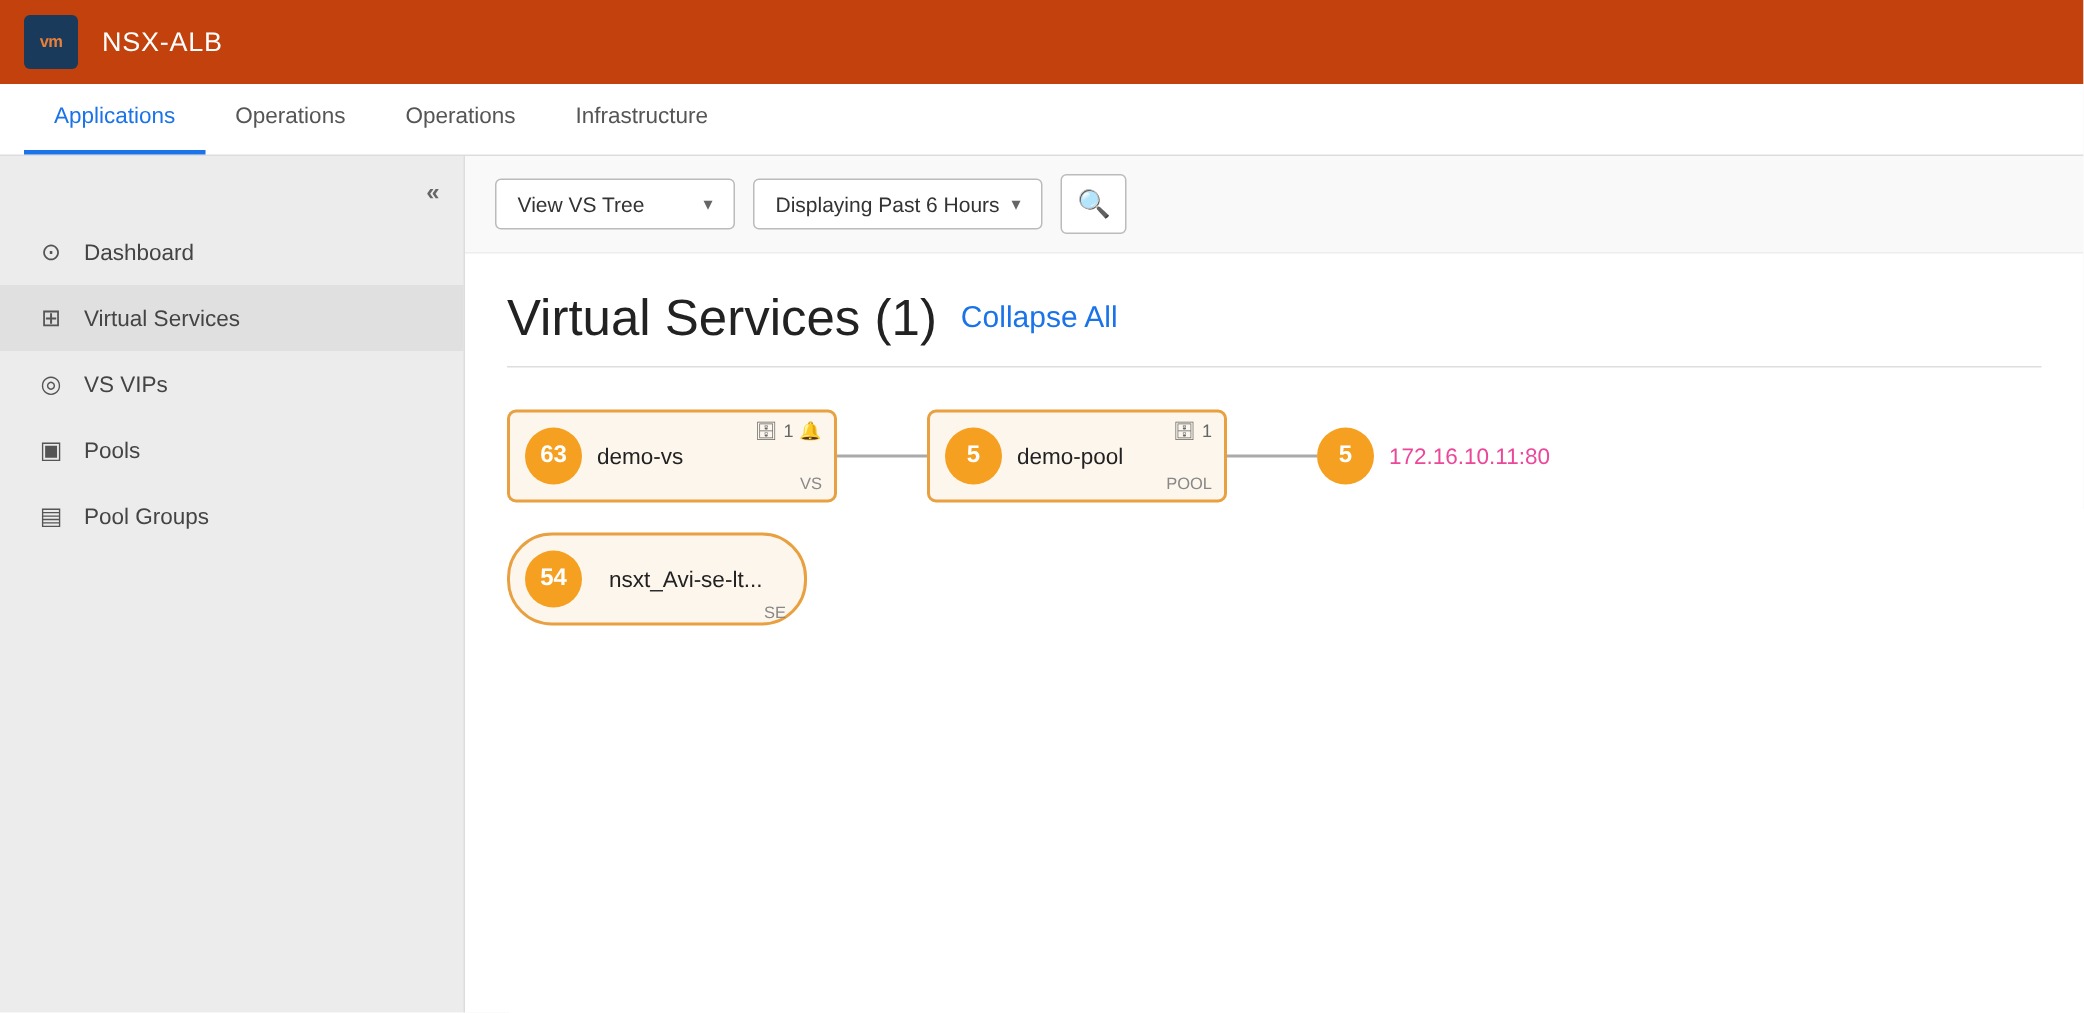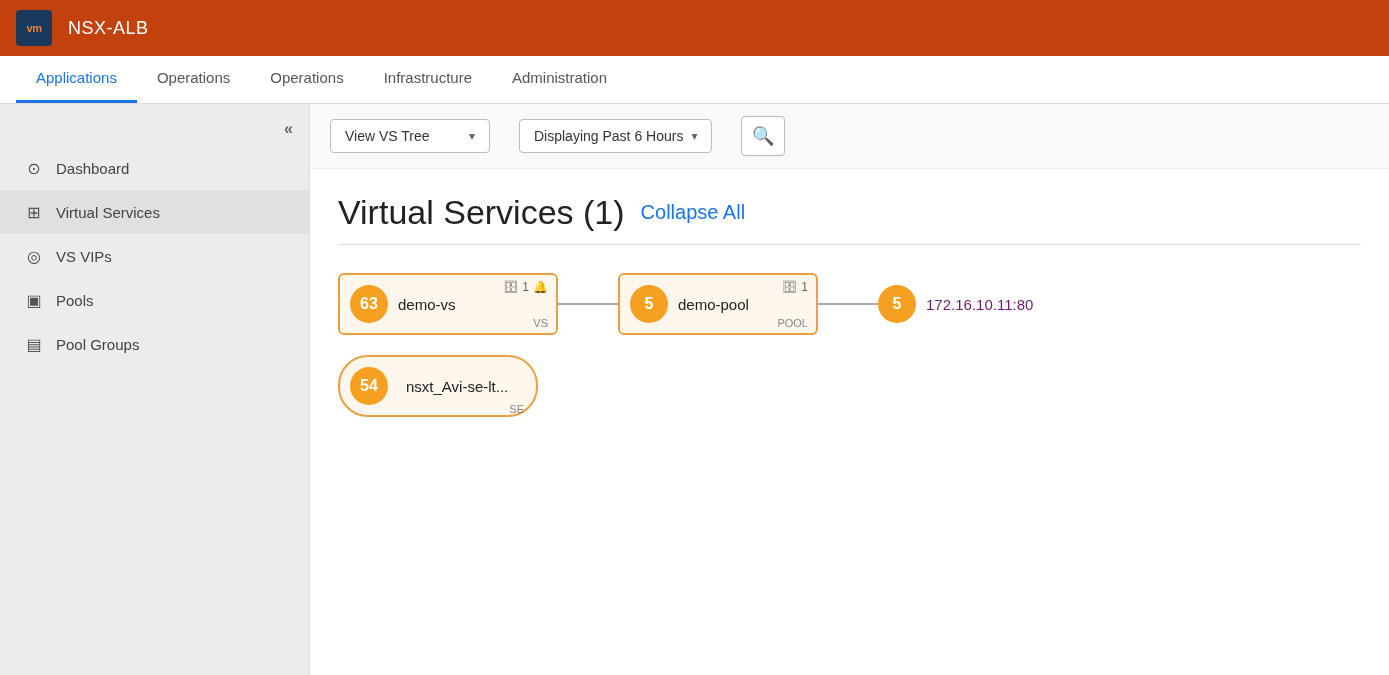--- a/index.html
+++ b/index.html
@@ -116,21 +116,21 @@
       background: white;
       overflow: auto;
       padding: 0;
     }
 
     
     .toolbar {
       display: flex;
       align-items: center;
       padding: 12px 20px;
-      gap: 29px;
+      gap: 12px;
       border-bottom: 1px solid #eee;
       background: #f9f9f9;
     }
     .toolbar-dropdown {
       display: flex;
       align-items: center;
       border: 1px solid #bbb;
       border-radius: 4px;
       padding: 8px 14px;
       background: white;
@@ -269,21 +269,21 @@
       display: flex;
       align-items: center;
       justify-content: center;
       font-weight: 700;
       font-size: 16px;
       flex-shrink: 0;
       margin-right: 10px;
     }
     .server-ip {
       font-size: 15px;
-      color: #701a75;
+      color: #ec4899;
     }
     .server-node {
       display: flex;
       align-items: center;
     }
 
     
     .se-container {
       margin-top: 10px;
     }
@@ -316,21 +316,20 @@
     <span class="topbar-logo-text">vm</span>
   </div>
   <span class="topbar-title">NSX-ALB</span>
 </div>
 
 <nav class="main-nav">
   <a class="nav-tab active">Applications</a>
   <a class="nav-tab">Operations</a>
   <a class="nav-tab">Operations</a>
   <a class="nav-tab">Infrastructure</a>
-  <a class="nav-tab">Administration</a>
 </nav>
 
 <div class="content-area">
 
   <div class="sidebar">
     <div class="sidebar-header">
       <span class="collapse-icon">«</span>
     </div>
 
     <div class="sidebar-item">

